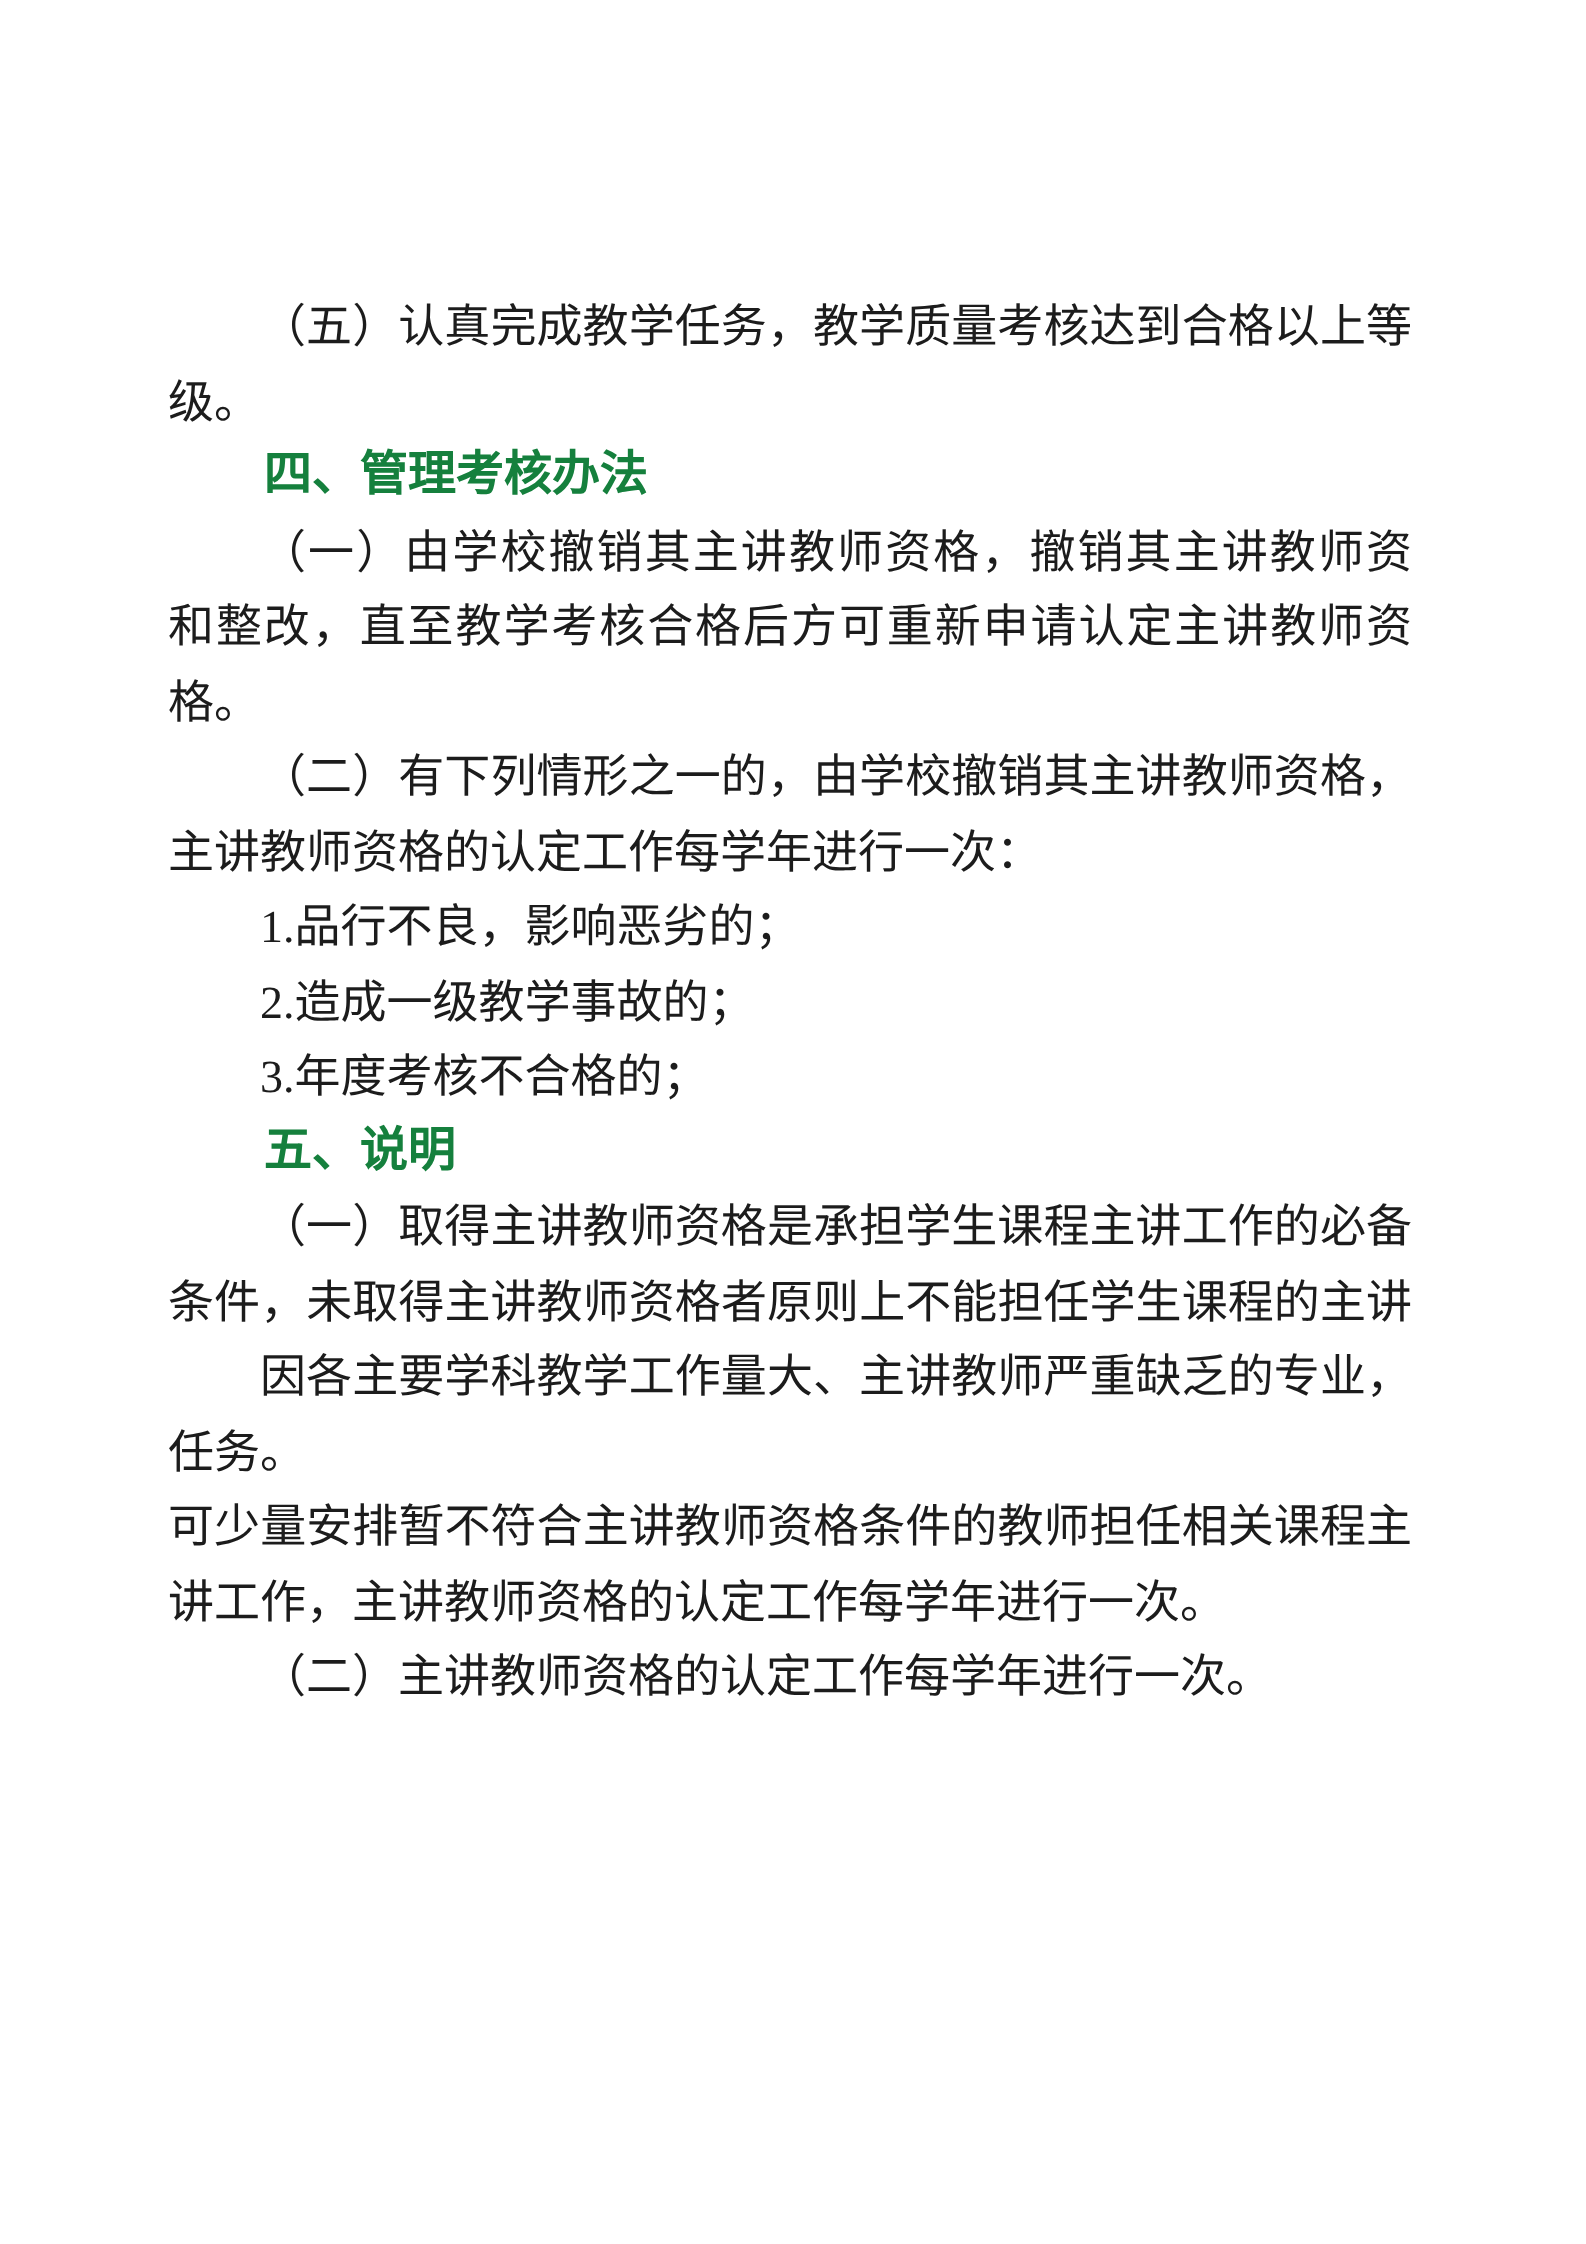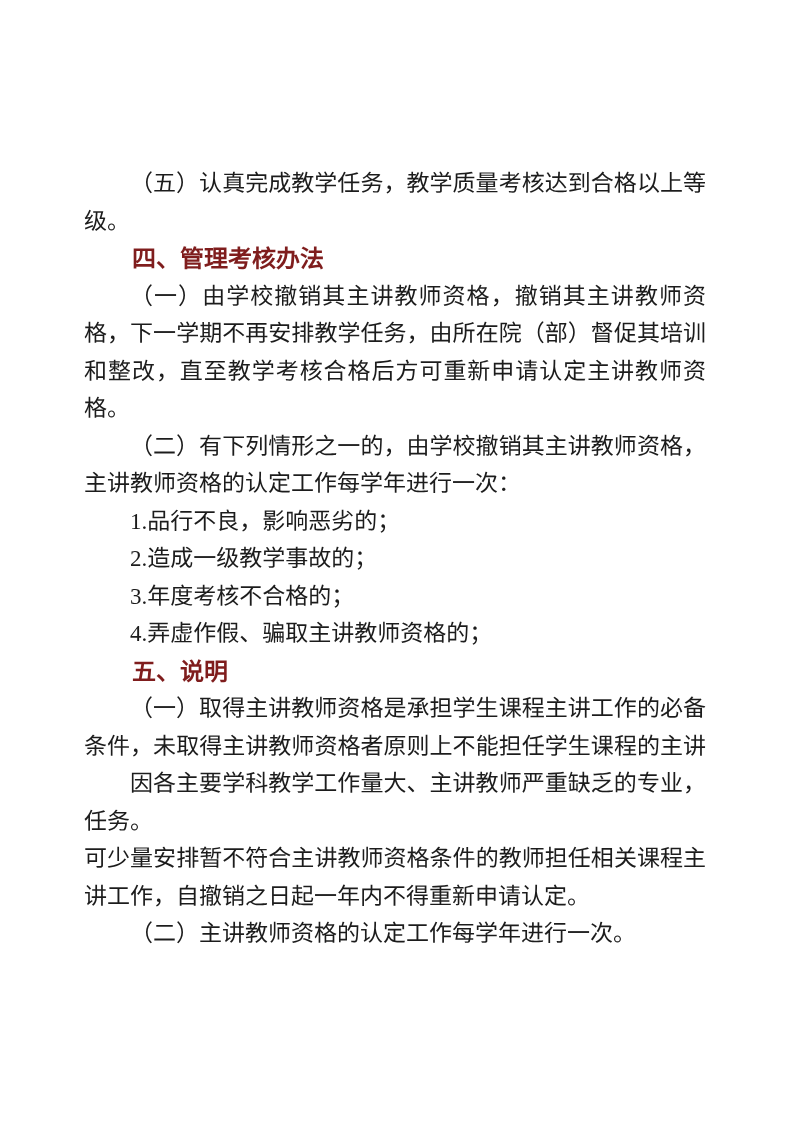--- a/index.html
+++ b/index.html
@@ -15,69 +15,66 @@
   }
   .sheet {
     width: 793px;
     height: 1122px;
     background: #ffffff;
     box-sizing: border-box;
     padding: 145px 87px 0 84px;
   }
   .textblock {
     width: 622px;
-    margin-top: 20px;
   }
   .ln {
     margin: 0;
     padding: 0;
     font-family: "Liberation Serif", "DejaVu Serif", serif;
     font-size: 23px;
     line-height: 37.5px;
     color: #1c1c1c;
     text-align: justify;
     letter-spacing: 0;
   }
   
   .fill {
     text-align-last: justify;
   }
   
   .indent {
     text-indent: 2em;
   }
   .heading {
-    font-family: Liberation Sans, sans-serif;
+    font-family: Liberation Serif, serif;
     font-weight: 700;
     font-size: 24px;
     text-align: left;
     text-align-last: left;
-    color: #7f1d1d;
+    color: #15803d;
   }
 </style>
 </head>
 <body>
 
 <div class="sheet">
   <div class="textblock">
     <p class="ln indent fill">（五）认真完成教学任务，教学质量考核达到合格以上等</p>
     <p class="ln">级。</p>
     <p class="ln heading indent">四、管理考核办法</p>
     <p class="ln indent fill">（一）由学校撤销其主讲教师资格，撤销其主讲教师资</p>
-    <p class="ln fill">格，下一学期不再安排教学任务，由所在院（部）督促其培训</p>
     <p class="ln fill">和整改，直至教学考核合格后方可重新申请认定主讲教师资</p>
     <p class="ln">格。</p>
     <p class="ln indent fill">（二）有下列情形之一的，由学校撤销其主讲教师资格，</p>
     <p class="ln">主讲教师资格的认定工作每学年进行一次：</p>
     <p class="ln indent">1.品行不良，影响恶劣的；</p>
     <p class="ln indent">2.造成一级教学事故的；</p>
     <p class="ln indent">3.年度考核不合格的；</p>
-    <p class="ln indent">4.弄虚作假、骗取主讲教师资格的；</p>
     <p class="ln heading indent">五、说明</p>
     <p class="ln indent fill">（一）取得主讲教师资格是承担学生课程主讲工作的必备</p>
     <p class="ln fill">条件，未取得主讲教师资格者原则上不能担任学生课程的主讲</p>
     <p class="ln indent fill">因各主要学科教学工作量大、主讲教师严重缺乏的专业，</p>
     <p class="ln">任务。</p>
     <p class="ln fill">可少量安排暂不符合主讲教师资格条件的教师担任相关课程主</p>
-    <p class="ln">讲工作，自撤销之日起一年内不得重新申请认定。</p>
+    <p class="ln">讲工作，主讲教师资格的认定工作每学年进行一次。</p>
     <p class="ln indent">（二）主讲教师资格的认定工作每学年进行一次。</p>
   </div>
 </div>
 
 </body></html>

